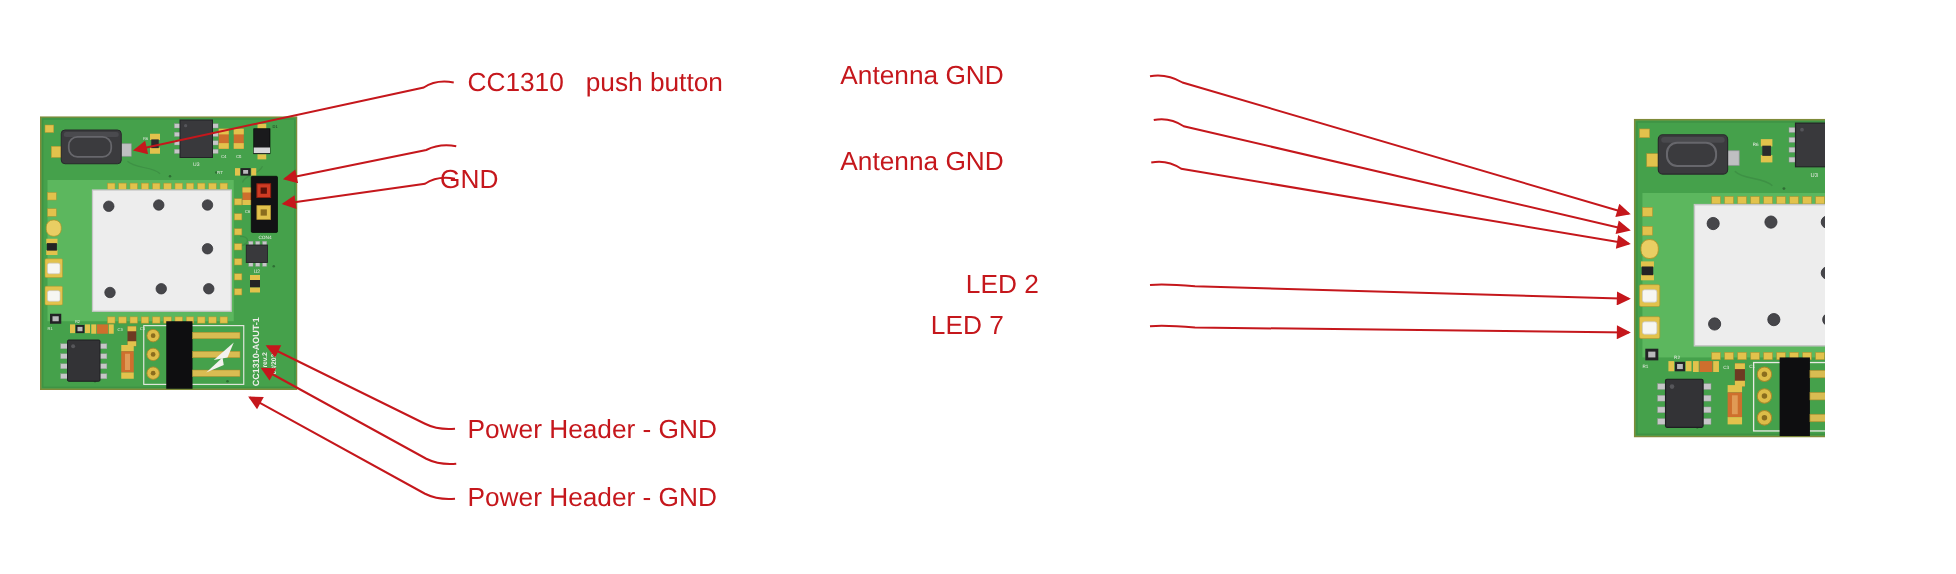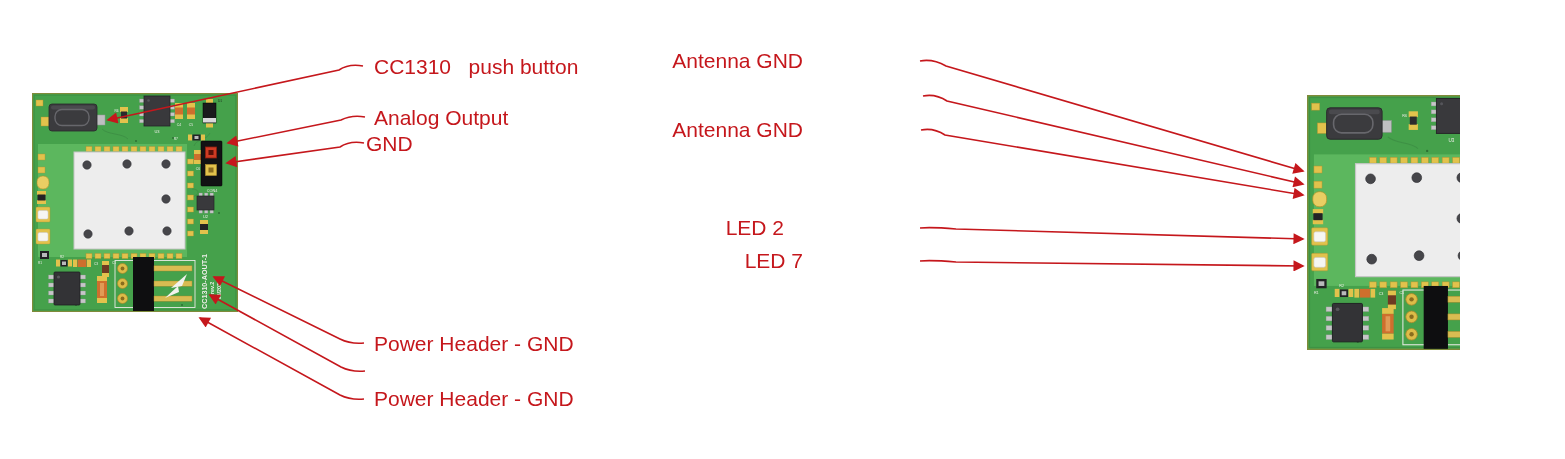--- a/index.html
+++ b/index.html
@@ -303,28 +303,27 @@
     <path class="leader" marker-end="url(#arr)" d="M365,371 C354,372 347,370 341,367 L210,295"></path>
     <path class="leader" marker-end="url(#arr)" d="M364,399 C353,400 346,398 340,395 L200,318"></path>
     <path class="leader" marker-end="url(#arr)" d="M920,61 C931,59 939,62 946,66 L1303,171"></path>
     <path class="leader" marker-end="url(#arr)" d="M923,96 C933,94 941,97 947,101 L1303,184"></path>
     <path class="leader" marker-end="url(#arr)" d="M921,130 C931,128 939,131 945,135 L1303,195"></path>
     <path class="leader" marker-end="url(#arr)" d="M920,228 C932,227 944,228 956,229 L1303,239"></path>
     <path class="leader" marker-end="url(#arr)" d="M920,261 C932,260 944,261 956,262 L1303,266"></path>
   </svg>
 
   <div class="lbl" style="left:374px;top:55px">CC1310   push button</div>
-  <div class="lbl" style="left:374px;top:106px">Analog Output</div>
-  <div class="lbl" style="left:366px;top:132px">GND</div>
+  <div class="lbl" style="left:352px;top:132px">GND</div>
   <div class="lbl" style="left:374px;top:332px">Power Header - GND</div>
   <div class="lbl" style="left:374px;top:387px">Power Header - GND</div>
 
   <div class="lbl r" style="right:657px;top:49px">Antenna GND</div>
   <div class="lbl r" style="right:657px;top:118px">Antenna GND</div>
-  <div class="lbl r" style="right:676px;top:216px">LED 2</div>
+  <div class="lbl r" style="right:629px;top:216px">LED 2</div>
   <div class="lbl r" style="right:657px;top:249px">LED 7</div>
 
 <svg class="board" style="left: 1307px; top: 95px; width: 238px; height: 255px;" viewBox="0 0 206 219" preserveAspectRatio="none">
 
     <g>
       <rect x="0.6" y="0.6" width="204.8" height="217.8" style="fill:var(--board-green)" stroke="#7F8B3A" stroke-width="1.2"></rect>
       <rect x="2.2" y="2.2" width="201.6" height="214.6" fill="none" stroke="#3E9244" stroke-width="1"></rect>
     </g>
 
     <g stroke="#3E9145" fill="none" stroke-width="1">

